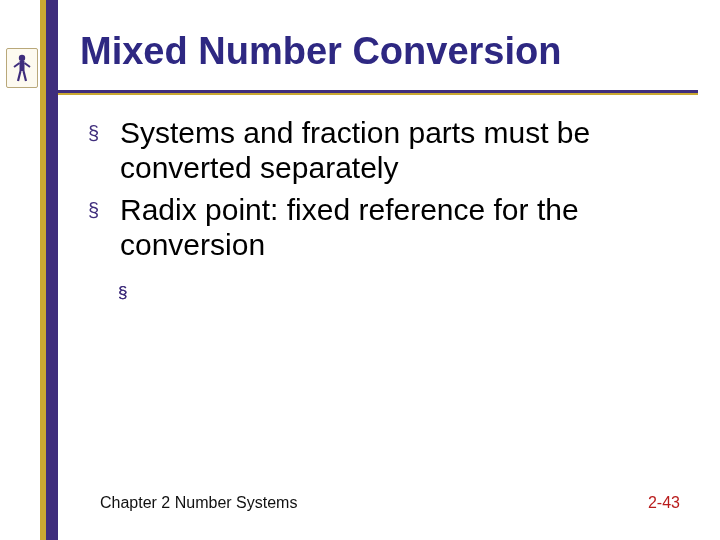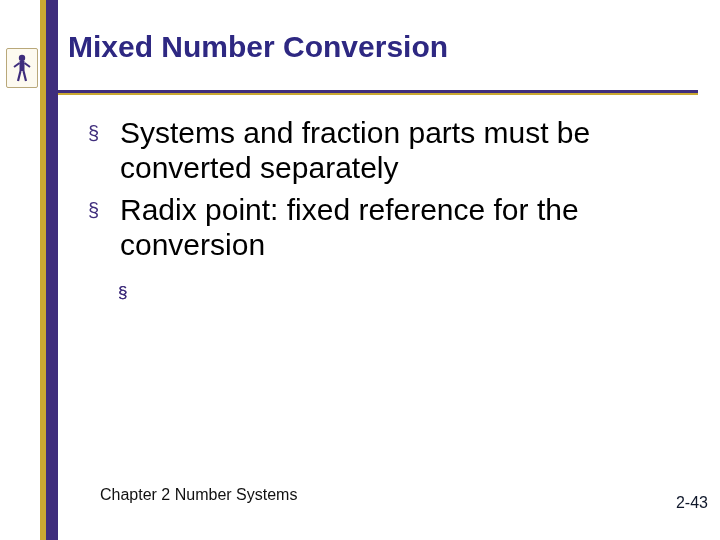--- a/index.html
+++ b/index.html
@@ -45,23 +45,23 @@
     border: 1px solid #b9a87a;
     border-radius: 2px;
     display: flex;
     align-items: center;
     justify-content: center;
   }
   .logo-badge svg { display:block; }
 
   .title {
     position: absolute;
-    left: 68px;
+    left: 80px;
     top: 30px;
-    font-size: 30px;
+    font-size: 38px;
     font-weight: bold;
     color: #2e2882;
     white-space: nowrap;
   }
   .title-underline {
     position: absolute;
     left: 58px;
     top: 90px;
     width: 640px;
     height: 3px;
@@ -113,30 +113,30 @@
     left: 0;
     top: 6px;
     font-size: 17px;
     color: #3f2d7c;
   }
   sup { font-size: 0.62em; vertical-align: super; line-height:0; }
 
   .footer-left {
     position: absolute;
     left: 100px;
-    bottom: 36px;
+    bottom: 28px;
     font-size: 16px;
     color: #111;
   }
   .footer-right {
     position: absolute;
-    right: 12px;
+    right: 40px;
     bottom: 28px;
     font-size: 16px;
-    color: #0f172a;
+    color: #b91c1c;
   }
 </style>
 </head>
 <body>
 
 <div class="left-rail">
   <div class="gold-stripe"></div>
   <div class="purple-stripe"></div>
 </div>
 

